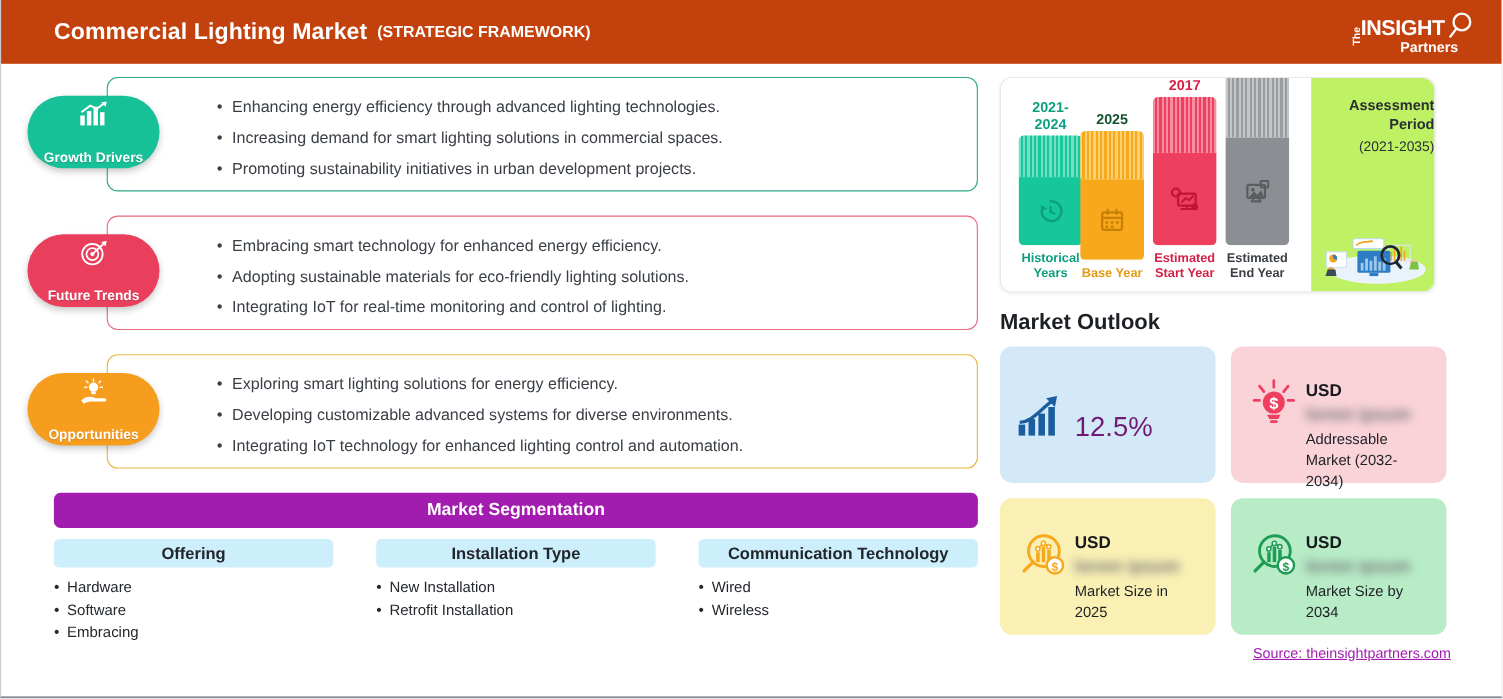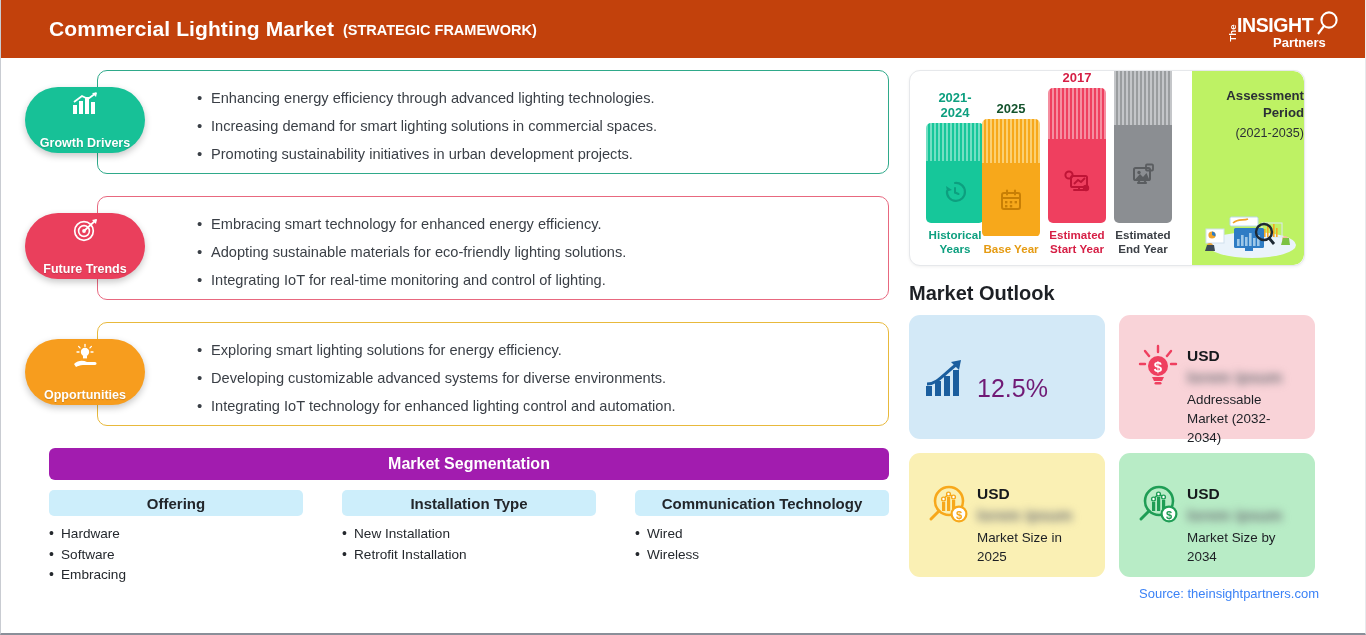--- a/index.html
+++ b/index.html
@@ -267,22 +267,23 @@
     user-select: none;
   }
   .card-sub {
     font-size: 13.4px; color: #1d2025; line-height: 19px;
   }
   .card.blue .card-sub { font-size: 13.8px; }
   .source {
     text-align: right;
     width: 410px;
     font-size: 13px;
-    color: #3b82f6;
+    color: #a21caf;
     margin-top: 9px;
+    text-decoration: underline;
   }
 </style>
 </head>
 <body>
 
 <div class="page">
 
   <div class="header">
     <span class="header-title">Commercial Lighting Market</span>
     <span class="header-sub">(STRATEGIC FRAMEWORK)</span>

